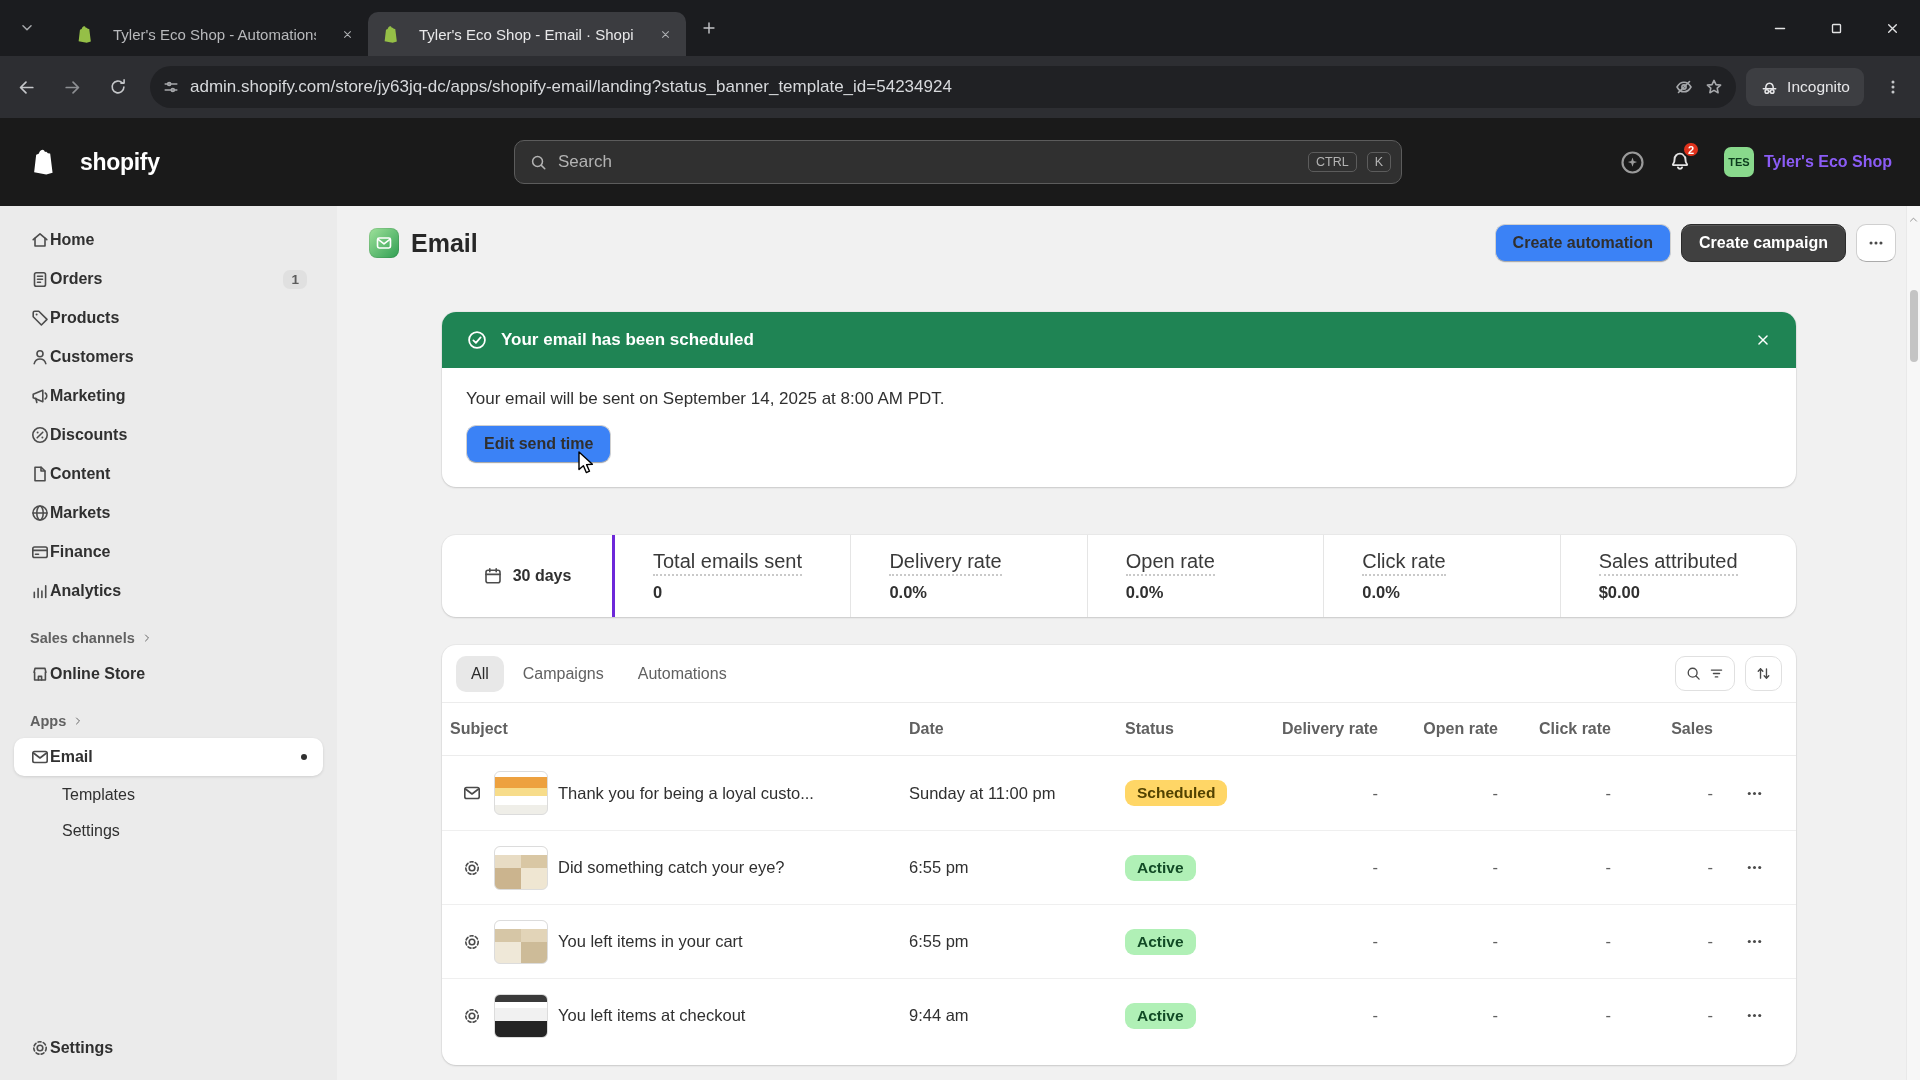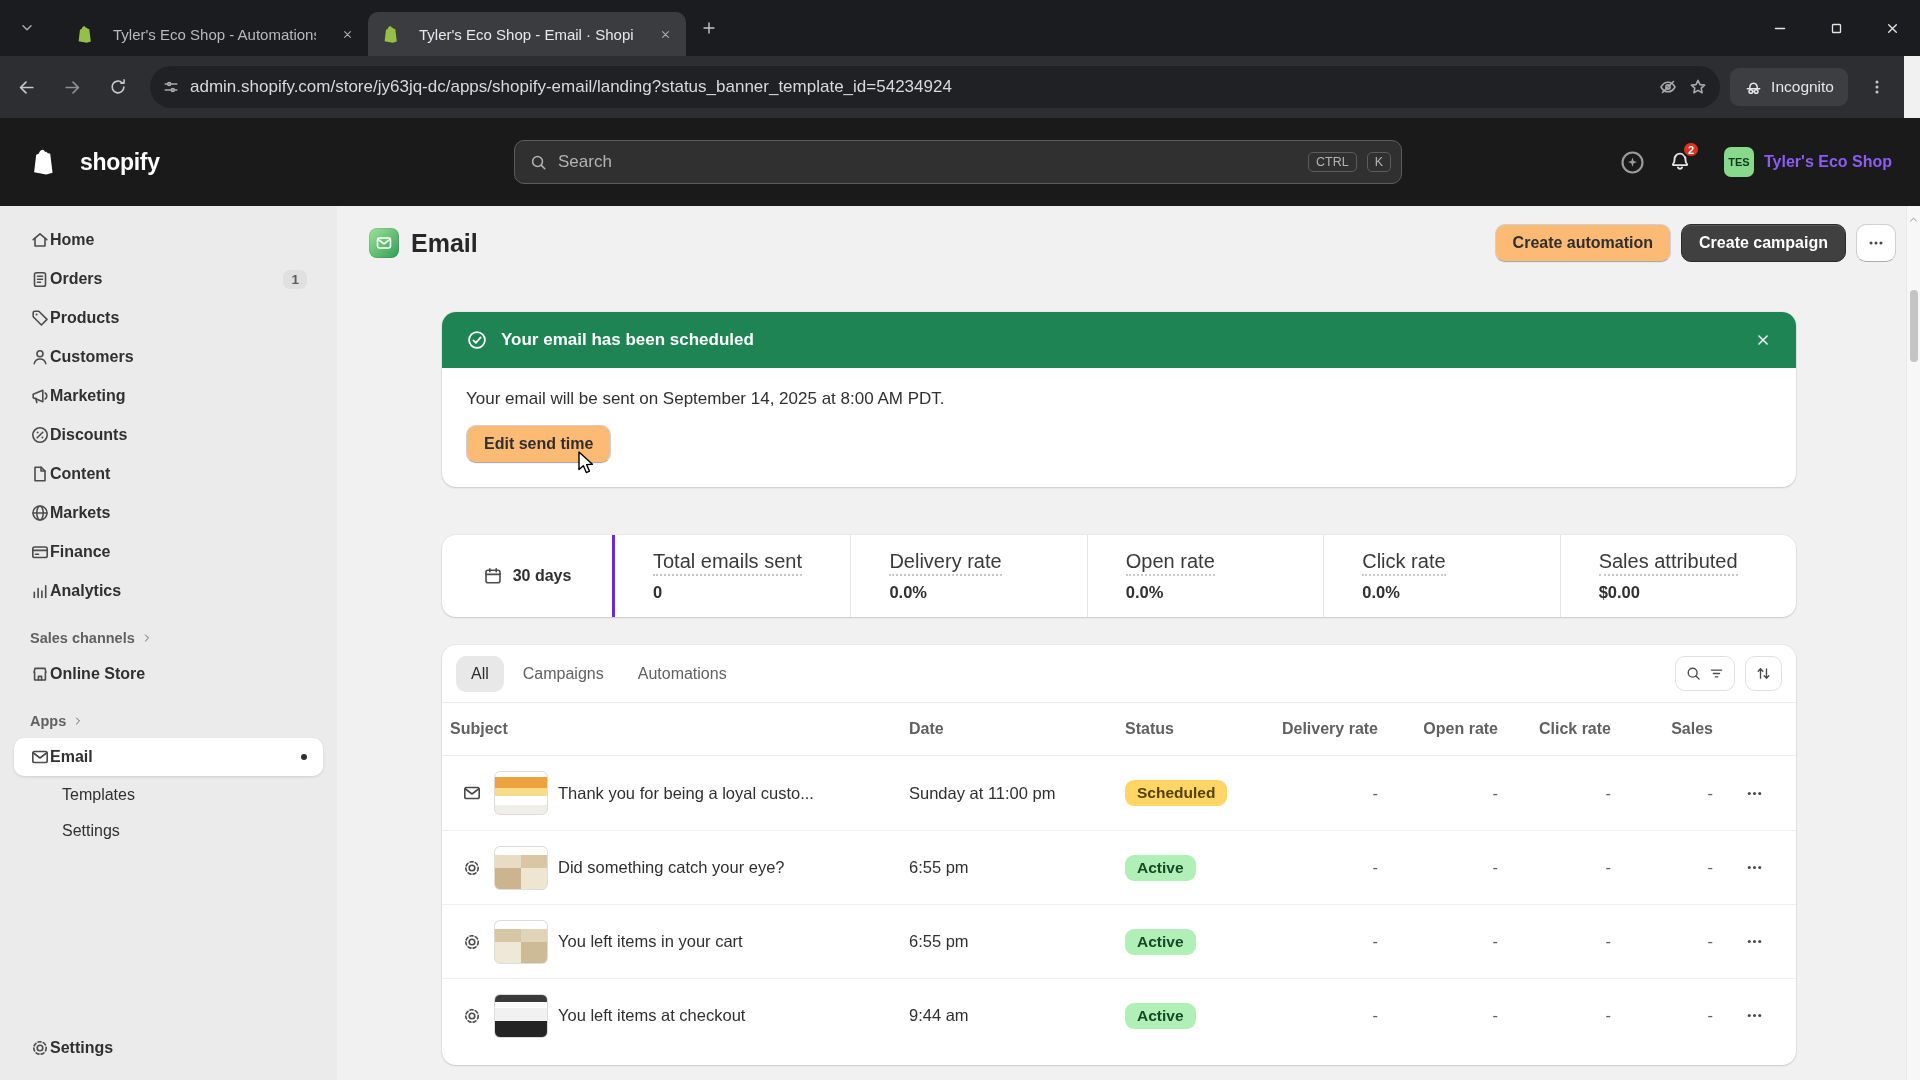--- a/index.html
+++ b/index.html
@@ -21,21 +21,21 @@
   .tab.active{background:#3b3c40;color:#e9e9ea}
   .tab .title{flex:1;white-space:nowrap;overflow:hidden;min-width:0}
   .tab .tclose{width:22px;height:22px;border-radius:50%;display:flex;align-items:center;
     justify-content:center;color:#aeb0b3}
   .newtab{width:34px;height:34px;margin-left:6px;display:flex;align-items:center;
     justify-content:center;color:#c3c4c7}
   .wincontrols{margin-left:auto;display:flex;height:56px;align-items:stretch}
   .winbtn{width:56px;display:flex;align-items:center;justify-content:center;color:#e3e3e4}
 
   
-  .toolbar{position:absolute;top:56px;left:0;right:16px;height:62px;background:#2d2e32;
+  .toolbar{position:absolute;top:56px;left:0;right:0;height:62px;background:#2d2e32;
     display:flex;align-items:center;color:#c5c7ca}
   .navbtn{width:40px;height:40px;margin-left:6px;border-radius:50%;display:flex;
     align-items:center;justify-content:center}
   .navbtn.dim{color:#8d8f93}
   .omnibox{flex:1;height:42px;margin:0 10px 0 12px;border-radius:21px;background:#202124;
     display:flex;align-items:center;padding:0 12px;gap:10px;min-width:0}
   .urltext{flex:1;color:#d7d9dc;font-size:17px;white-space:nowrap;overflow:hidden;min-width:0}
   .omniicon{color:#a6a8ab}
   .incog{display:flex;align-items:center;gap:8px;background:#3d3e42;color:#e6e6e8;
     border-radius:9px;height:38px;padding:0 14px;font-size:15.5px;margin-right:10px}
@@ -85,21 +85,21 @@
   .main{position:absolute;top:206px;left:337px;right:14px;bottom:0;overflow:hidden}
   .page-header{position:absolute;top:14px;left:32px;right:10px;height:46px;display:flex;
     align-items:center;gap:12px}
   .appicon{width:30px;height:30px;border-radius:8px;background:linear-gradient(135deg,#9fe29b,#2f9e52);
     display:flex;align-items:center;justify-content:center;color:#fff;
     box-shadow:inset 0 0 0 1px rgba(0,0,0,.08)}
   .page-title{font-size:25px;font-weight:700;color:#272727}
   .header-actions{margin-left:auto;display:flex;align-items:center;gap:10px}
   .btn{display:inline-flex;align-items:center;justify-content:center;height:38px;
     padding:0 17px;border-radius:10px;font-size:16px;font-weight:600;cursor:default}
-  .btn.secondary{background:#fdba74;color:#302f2f;border:1px solid #d0d0d0;
+  .btn.secondary{background:#3b82f6;color:#302f2f;border:1px solid #d0d0d0;
     border-bottom-color:#ababab;box-shadow:0 1px 0 rgba(0,0,0,.05)}
   .btn.primary{background:#404040;color:#fff;border:1px solid #2b2b2b;
     box-shadow:inset 0 1px 0 rgba(255,255,255,.12)}
   .btn.iconbtn{width:40px;padding:0;background:#fff;border:1px solid #d0d0d0;
     border-bottom-color:#ababab;color:#4a4a4a}
 
   .card{position:absolute;left:105px;width:1354px;background:#fff;border-radius:14px;
     box-shadow:0 1px 2px rgba(0,0,0,.14),0 0 0 1px rgba(0,0,0,.03)}
 
   

